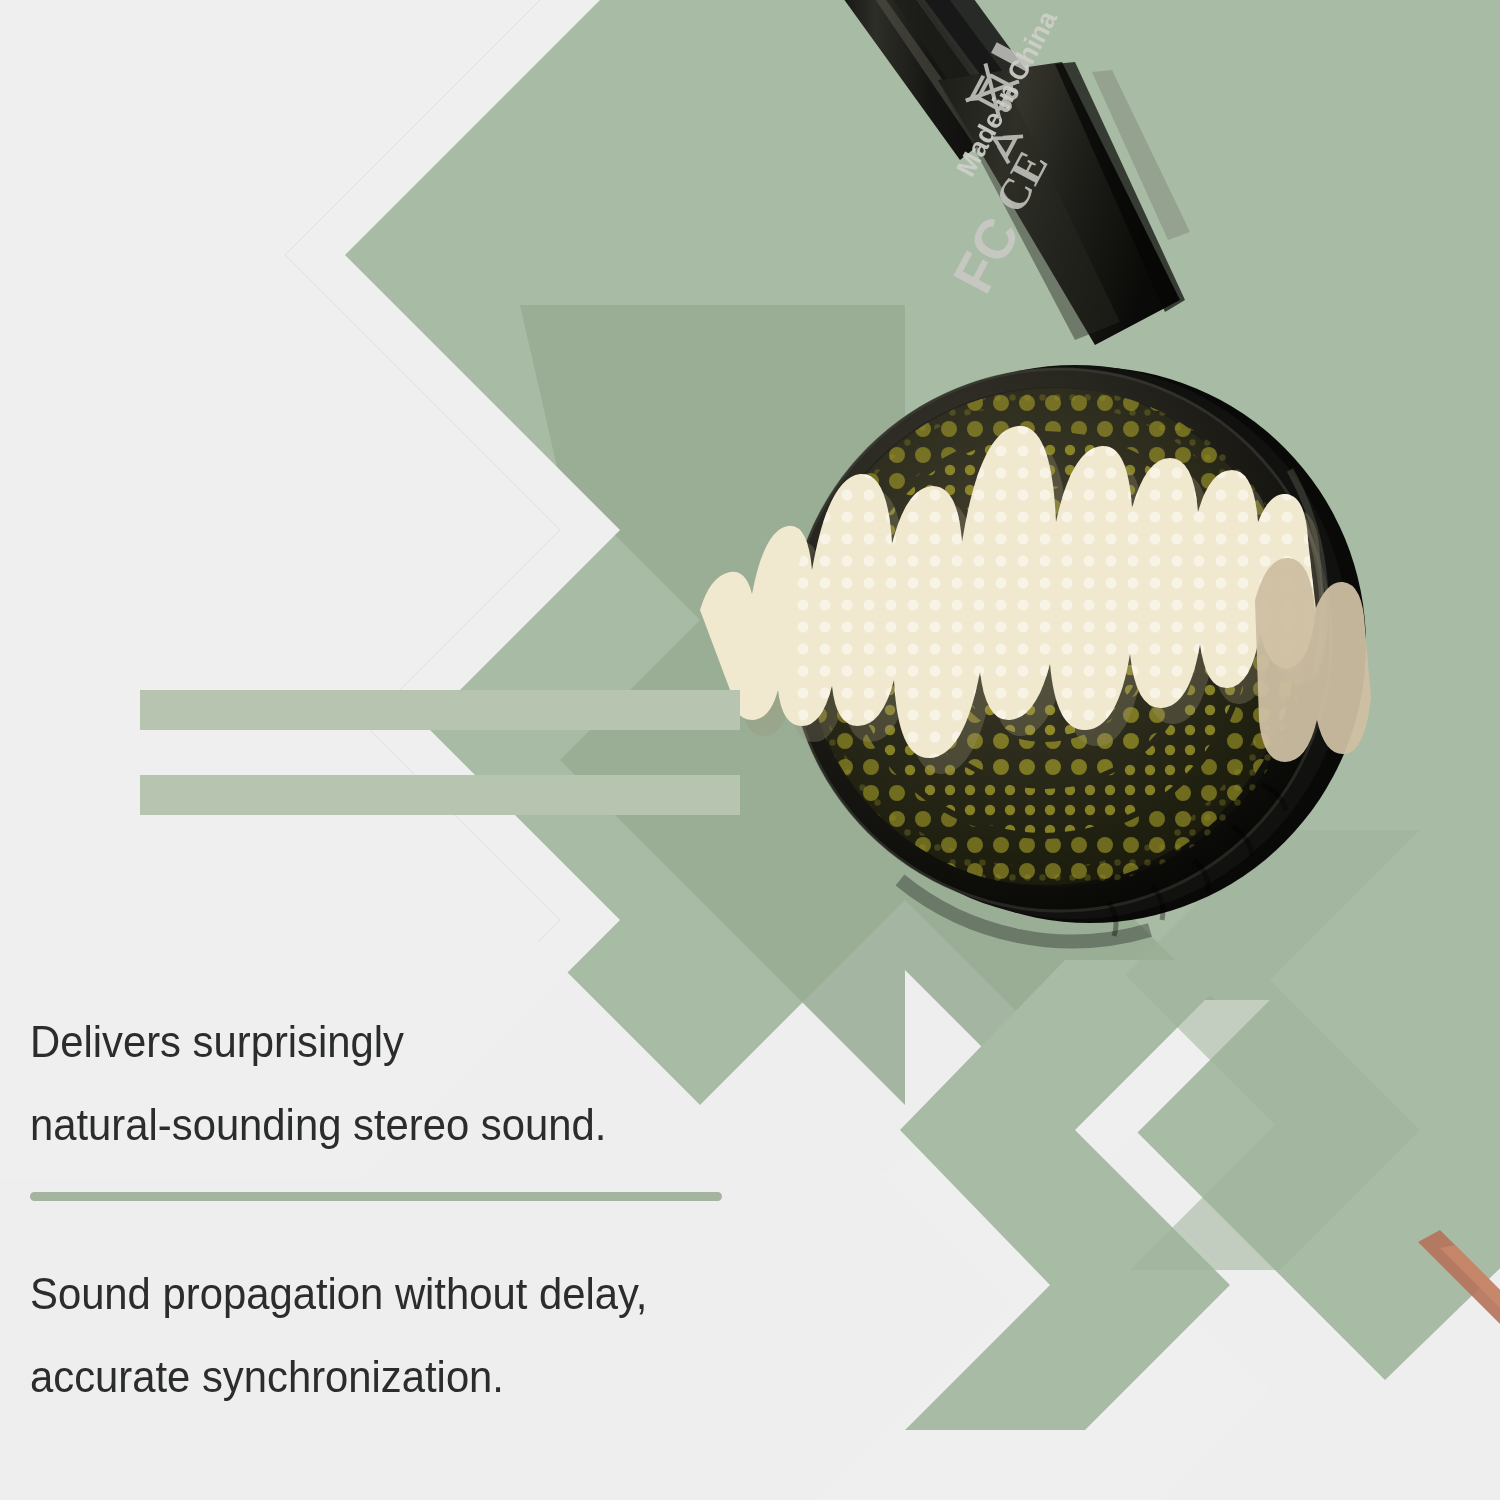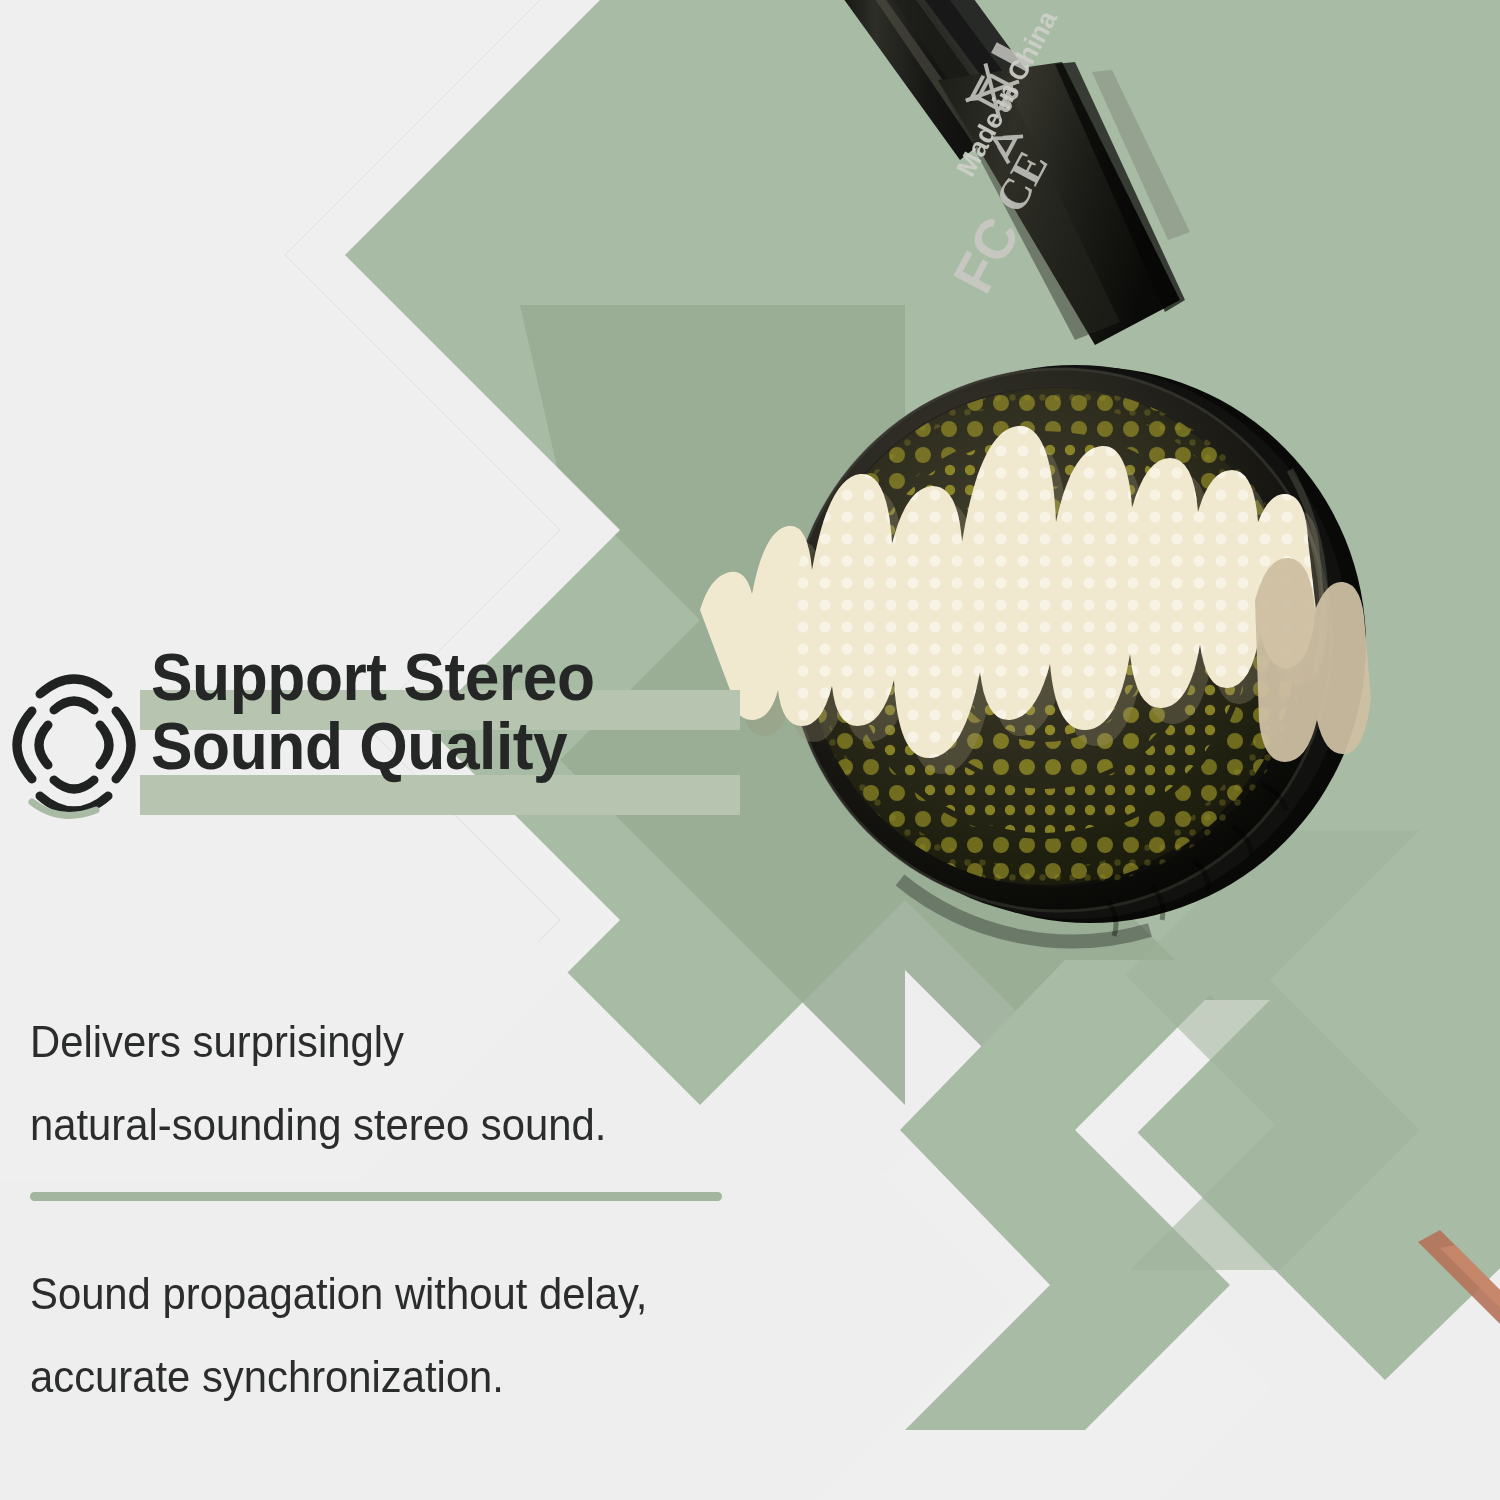--- a/index.html
+++ b/index.html
@@ -300,41 +300,20 @@
         l 6,70
         q -6,54 -26,56 q -20,2 -28,-34
         q -10,42 -32,42 q -22,0 -26,-42
         z"></path>
     </g>
   </svg>
 
   <div class="hl-bar one"></div>
   <div class="hl-bar two"></div>
 
-  <div class="headline-wrap">
-    <svg class="wave-icon" viewBox="0 0 128 150">
-      <g fill="none" stroke="#1f2220" stroke-width="9" stroke-linecap="round">
-
-        <path d="M 44,40 q 20,-18 40,0"></path>
-        <path d="M 30,24 q 34,-30 68,0"></path>
-
-        <path d="M 44,110 q 20,18 40,0"></path>
-        <path d="M 30,126 q 34,30 68,0"></path>
-
-        <path d="M 38,55 q -18,20 0,40"></path>
-        <path d="M 22,41 q -30,34 0,68"></path>
-
-        <path d="M 90,55 q 18,20 0,40"></path>
-        <path d="M 106,41 q 30,34 0,68"></path>
-      </g>
-      <path d="M 22,132 q 28,22 64,8" fill="none" stroke="#a9bba4" stroke-width="7" stroke-linecap="round"></path>
-    </svg>
-    <div class="headline">Support Stereo
-Sound Quality</div>
-  </div>
 
   <div class="body-para p1">Delivers surprisingly
 natural-sounding stereo sound.</div>
   <div class="divider"></div>
   <div class="body-para p2">Sound propagation without delay,
 accurate synchronization.</div>
 
 </div>
 
 </body></html>

